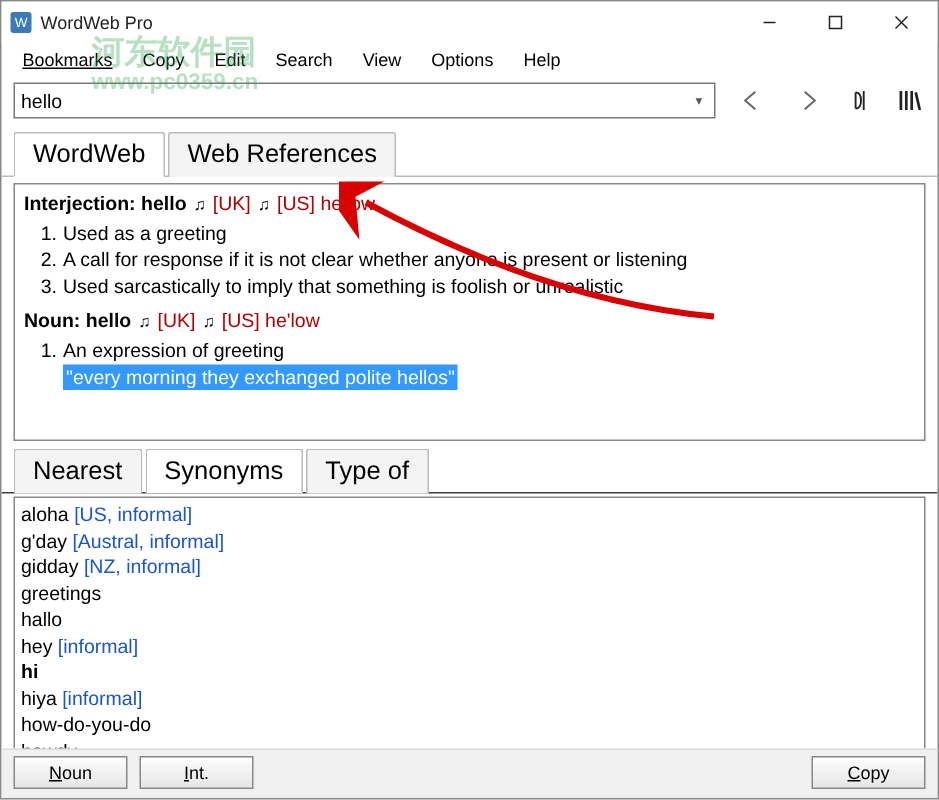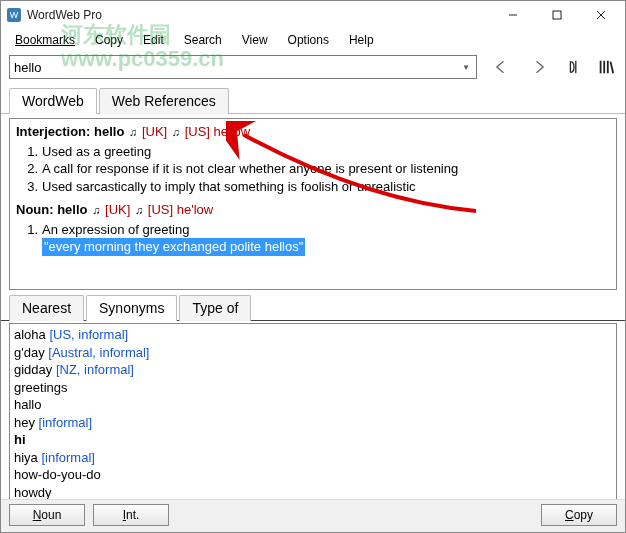--- a/index.html
+++ b/index.html
@@ -95,21 +95,21 @@
   }
   .tab {
     padding: 4px 12px;
     border: 1px solid #bbb;
     border-bottom: none;
     background:#f4f4f4;
     margin-right: 2px;
     position:relative;
     top:1px;
     border-radius: 2px 2px 0 0;
-    font-size: 14px;
+    font-size: 17px;
   }
   .tab.active {
     background:#fff;
     border-bottom: 1px solid #fff;
   }
   
   .defpanel {
     border:1px solid #888;
     margin: 4px 8px 4px 8px;
     padding: 4px 6px;
@@ -175,21 +175,21 @@
     position:absolute;
     top: 22px; left: 60px;
     color: rgba(50,170,80,0.35);
     font-size: 22px;
     font-weight:bold;
     line-height:1.1;
     pointer-events:none;
     font-family: "Microsoft YaHei", sans-serif;
     z-index: 50;
   }
-  .watermark .line2 { font-size:22px; }
+  .watermark .line2 { font-size:15px; }
   
   .arrow {
     position:absolute;
     top: 120px;
     left: 225px;
     pointer-events:none;
     z-index: 60;
   }
 </style>
 </head>

